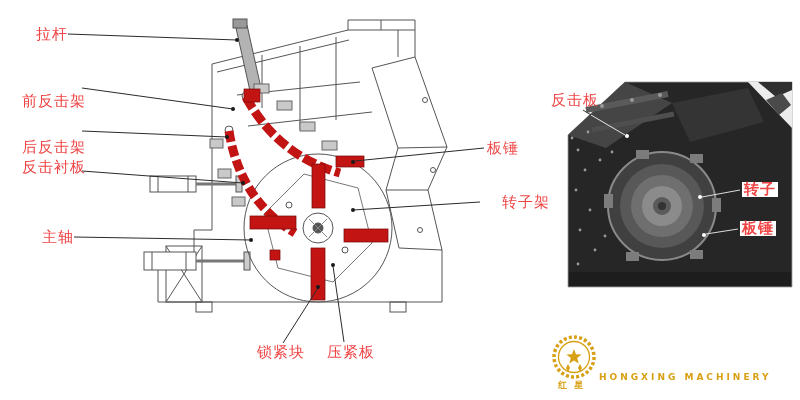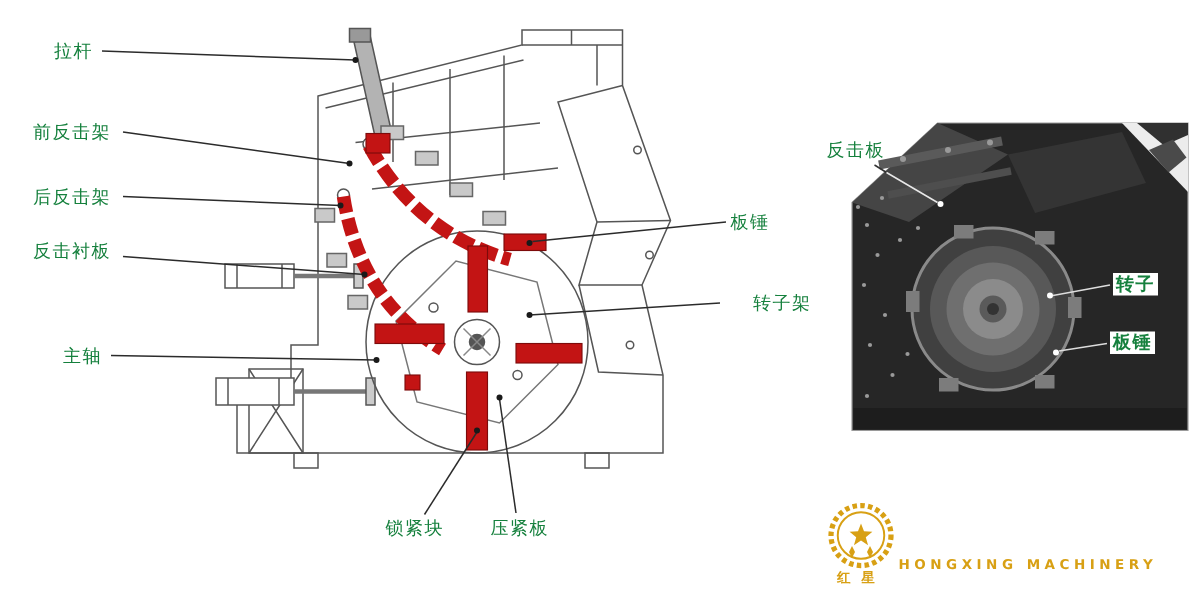--- a/index.html
+++ b/index.html
@@ -1,19 +1,19 @@
 <!DOCTYPE html>
 <html><head>
 <meta charset="utf-8">
 <style>
   html,body{margin:0;padding:0;}
   body{font-family:"DejaVu Sans","Liberation Sans",sans-serif;background:#fff;}
   #stage{position:relative;width:800px;height:400px;background:#fff;overflow:hidden;}
   #art{position:absolute;left:0;top:0;}
-  .lbl{position:absolute;font-size:12px;line-height:15px;color:#15803d;white-space:nowrap;letter-spacing:1px;}
+  .lbl{position:absolute;font-size:15px;line-height:15px;color:#ef4444;white-space:nowrap;letter-spacing:1px;}
   .lbl.chip{background:#fff;padding:0 2px;font-weight:bold;}
   .logo-cn{position:absolute;left:597px;top:334px;font-size:30px;font-weight:bold;color:#d8a014;letter-spacing:2px;white-space:nowrap;}
   .logo-cn sup{font-size:10px;font-weight:normal;vertical-align:18px;margin-left:1px;}
   .logo-en{position:absolute;left:599px;top:372px;font-size:9px;color:#d8a014;letter-spacing:3px;font-weight:bold;white-space:nowrap;}
   .logo-emblem-text{position:absolute;left:558px;top:379px;font-size:9px;color:#d8a014;letter-spacing:2px;font-weight:bold;white-space:nowrap;}
 </style>
 </head>
 <body>
 
 <div id="stage">
@@ -166,22 +166,22 @@
     <g>
       <circle cx="574" cy="357" r="20" fill="none" stroke="#d8a014" stroke-width="3.5" stroke-dasharray="3 2.2"></circle>
       <circle cx="574" cy="357" r="15.5" fill="none" stroke="#d8a014" stroke-width="1.3"></circle>
       <path d="M574,349 L576,354.2 L581.6,354.5 L577.2,358.1 L578.7,363.5 L574,360.4 L569.3,363.5 L570.8,358.1 L566.4,354.5 L572,354.2 Z" fill="#d8a014"></path>
       <polygon points="566,368 568,364 570,368 568,372" fill="#d8a014"></polygon>
       <polygon points="578,368 580,364 582,368 580,372" fill="#d8a014"></polygon>
     </g>
   </svg>
 
   <div class="lbl" style="left:36px;top:27px">拉杆</div>
-  <div class="lbl" style="left:22px;top:81px">前反击架</div>
-  <div class="lbl" style="left:22px;top:124px">后反击架</div>
+  <div class="lbl" style="left:22px;top:94px">前反击架</div>
+  <div class="lbl" style="left:22px;top:140px">后反击架</div>
   <div class="lbl" style="left:22px;top:160px">反击衬板</div>
   <div class="lbl" style="left:42px;top:230px">主轴</div>
   <div class="lbl" style="left:487px;top:141px">板锤</div>
   <div class="lbl" style="left:502px;top:195px">转子架</div>
   <div class="lbl" style="left:257px;top:345px">锁紧块</div>
   <div class="lbl" style="left:327px;top:345px">压紧板</div>
 
   <div class="lbl" style="left:551px;top:93px">反击板</div>
   <div class="lbl chip" style="left:742px;top:182px">转子</div>
   <div class="lbl chip" style="left:740px;top:221px">板锤</div>

